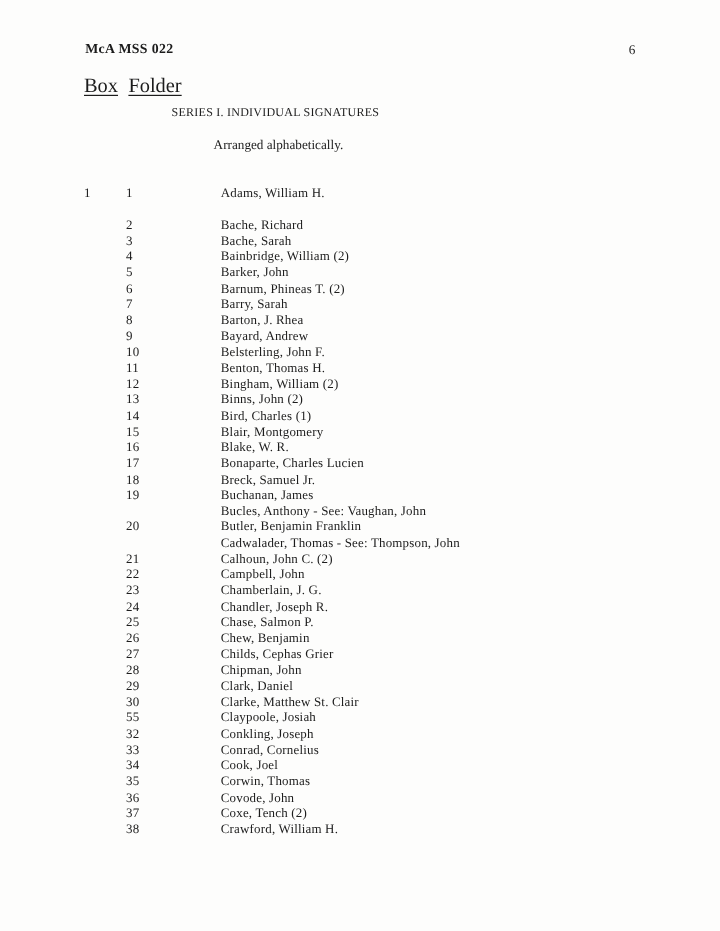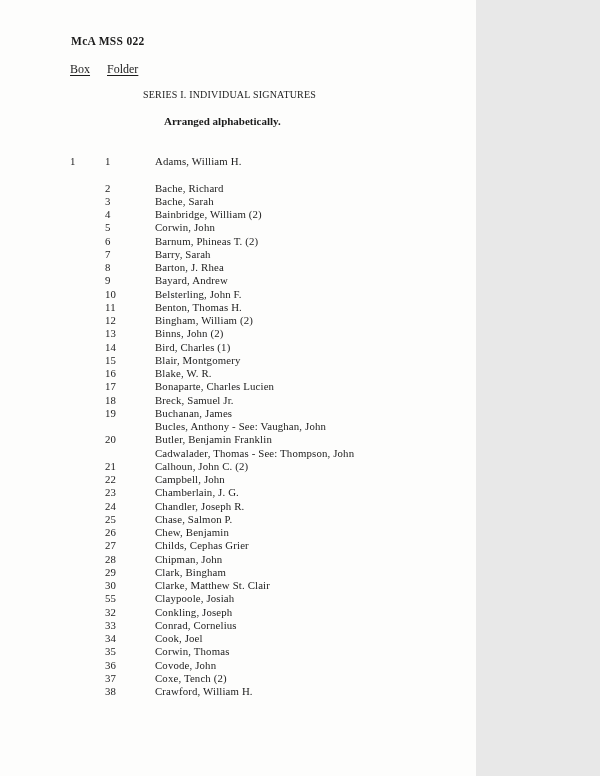--- a/index.html
+++ b/index.html
@@ -2,21 +2,21 @@
 <html><head>
 <meta charset="utf-8">
 <style>
   html, body {
     margin: 0;
     padding: 0;
     background: #e8e8e8;
   }
   .page {
     position: relative;
-    width: 476px;
+    width: 600px;
     height: 776px;
     background: #fdfdfc;
     font-family: "Liberation Serif", "DejaVu Serif", serif;
     color: #1c1c1c;
     overflow: hidden;
   }
   .collection-id {
     position: absolute;
     left: 71px;
     top: 35px;
@@ -26,58 +26,57 @@
   }
   .page-number {
     position: absolute;
     left: 524px;
     top: 36px;
     font-size: 11px;
   }
   .col-header {
     position: absolute;
     top: 62px;
-    font-size: 12px;
+    font-size: 17px;
     text-decoration: underline;
     text-underline-offset: 2px;
   }
   .box-h { left: 70px; }
   .folder-h { left: 107px; }
   .series-title {
     position: absolute;
     left: 143px;
     top: 89px;
     font-size: 10px;
     letter-spacing: 0.2px;
   }
   .arrangement {
     position: absolute;
-    left: 164px;
+    left: 178px;
     top: 115px;
     font-size: 11px;
-    font-weight: bold;
   }
   .rows {
     position: absolute;
     left: 0;
     right: 0;
     top: 155px;
   }
   .row {
     display: flex;
     padding-left: 70px;
     height: 13.25px;
     line-height: 13.25px;
     font-size: 10.8px;
     letter-spacing: 0.15px;
     white-space: nowrap;
   }
   .row .box    { width: 35px; flex: none; }
   .row .folder { width: 50px; flex: none; }
-  .row .name   { flex: 1; }
+  .row .name   { flex: 1; margin-left: 29px; }
 </style>
 </head>
 <body>
 
 <div class="page">
 
   <span class="collection-id">McA MSS 022</span>
 
   <span class="page-number">6</span>
 
@@ -115,21 +114,21 @@
 
   <div class="row">
     <span class="box"></span>
     <span class="folder">4</span>
     <span class="name">Bainbridge, William (2)</span>
   </div>
 
   <div class="row">
     <span class="box"></span>
     <span class="folder">5</span>
-    <span class="name">Corwin, John</span>
+    <span class="name">Barker, John</span>
   </div>
 
   <div class="row">
     <span class="box"></span>
     <span class="folder">6</span>
     <span class="name">Barnum, Phineas T. (2)</span>
   </div>
 
   <div class="row">
     <span class="box"></span>
@@ -271,21 +270,21 @@
 
   <div class="row">
     <span class="box"></span>
     <span class="folder">28</span>
     <span class="name">Chipman, John</span>
   </div>
 
   <div class="row">
     <span class="box"></span>
     <span class="folder">29</span>
-    <span class="name">Clark, Bingham</span>
+    <span class="name">Clark, Daniel</span>
   </div>
 
   <div class="row">
     <span class="box"></span>
     <span class="folder">30</span>
     <span class="name">Clarke, Matthew St. Clair</span>
   </div>
 
   <div class="row">
     <span class="box"></span>

